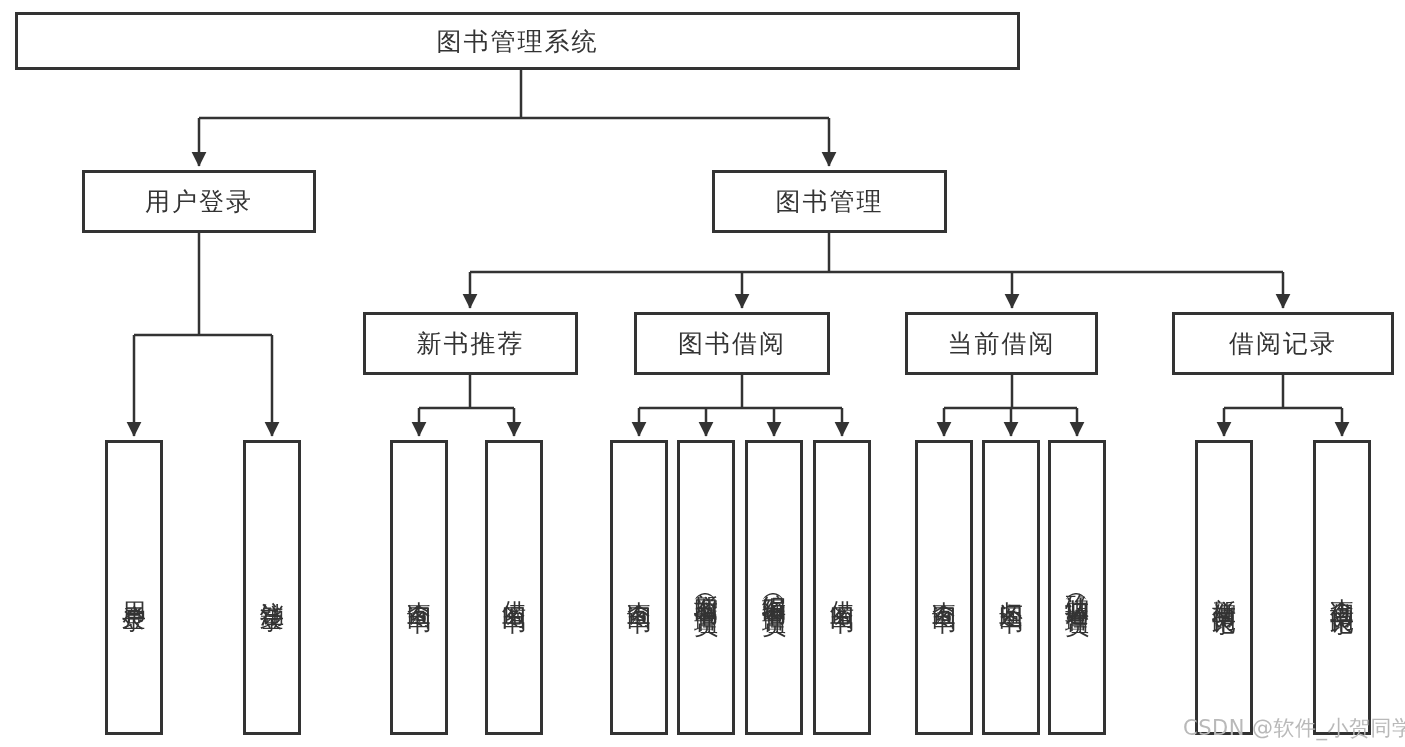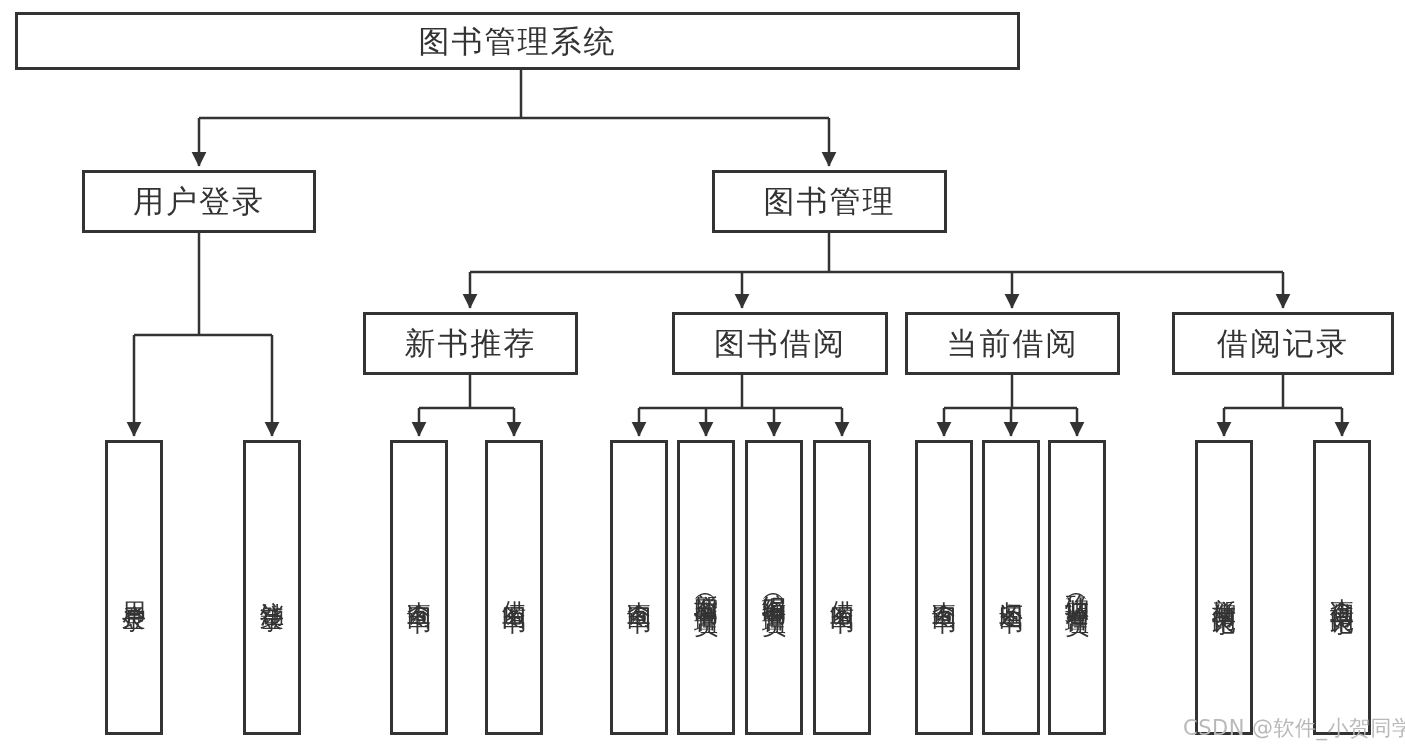--- a/index.html
+++ b/index.html
@@ -22,21 +22,21 @@
     box-sizing: border-box;
     border: 3px solid #333333;
     background: #ffffff;
     color: #333333;
     display: flex;
     align-items: center;
     justify-content: center;
     text-align: center;
   }
   .hnode {
-    font-size: 31px;
+    font-size: 25px;
     letter-spacing: 2px;
     line-height: 1;
   }
   .vnode {
     writing-mode: vertical-rl;
     font-size: 24px;
     letter-spacing: 3px;
     line-height: 1;
     width: 58px;
     height: 295px;
@@ -107,22 +107,22 @@
       <path d="M1342,408 V436" marker-end="url(#arrow)"></path>
     </g>
   </svg>
 
   <div class="node hnode" style="left:15px; top:12px; width:1005px; height:58px;">图书管理系统</div>
 
   <div class="node hnode" style="left:82px; top:170px; width:234px; height:63px;">用户登录</div>
   <div class="node hnode" style="left:712px; top:170px; width:235px; height:63px;">图书管理</div>
 
   <div class="node hnode" style="left:363px; top:312px; width:215px; height:63px;">新书推荐</div>
-  <div class="node hnode" style="left:634px; top:312px; width:216px; height:63px;margin-left:38px;">图书借阅</div>
-  <div class="node hnode" style="left:905px; top:312px; width:215px; height:63px;font-family:Liberation Serif, serif;">当前借阅</div>
+  <div class="node hnode" style="left:634px; top:312px; width:196px; height:63px;">图书借阅</div>
+  <div class="node hnode" style="left:905px; top:312px; width:193px; height:63px;font-family:Liberation Serif, serif;">当前借阅</div>
   <div class="node hnode" style="left:1172px; top:312px; width:222px; height:63px;text-align:center;">借阅记录</div>
 
   <div class="node vnode" style="left:105px;">用户登录</div>
   <div class="node vnode" style="left:243px;">注销登录</div>
 
   <div class="node vnode" style="left:390px;">查询图书</div>
   <div class="node vnode" style="left:485px;">借阅图书</div>
 
   <div class="node vnode" style="left:610px;">查询图书</div>
   <div class="node vnode" style="left:677px;">新增图书（管理员）</div>

